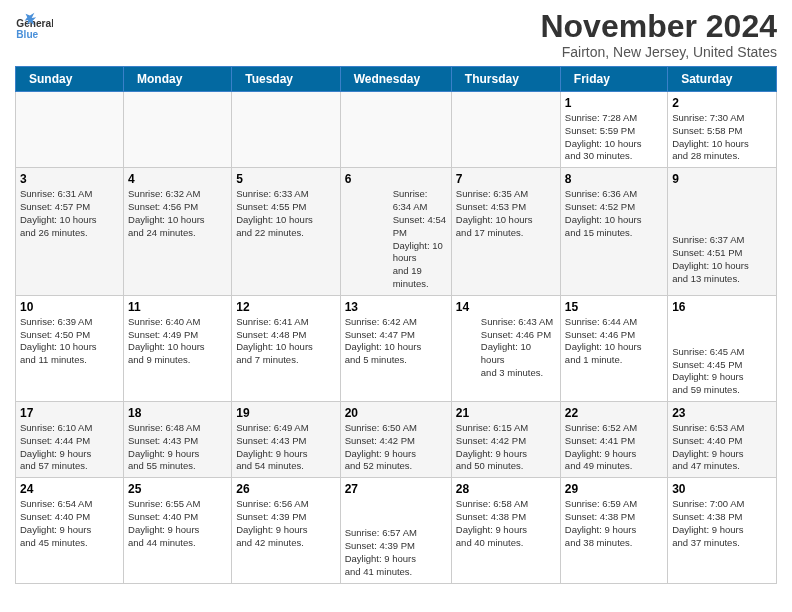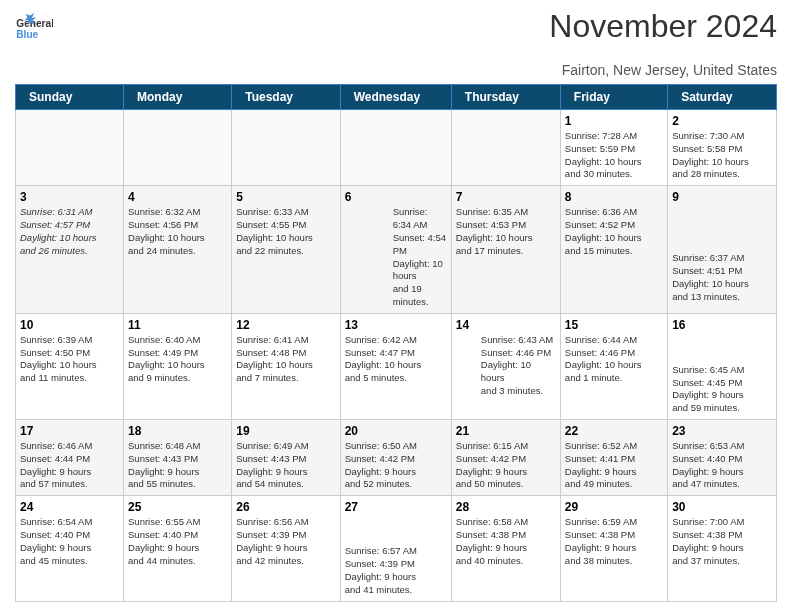--- a/index.html
+++ b/index.html
@@ -19,28 +19,28 @@
       display: flex;
       justify-content: space-between;
       align-items: flex-start;
       margin-bottom: 6px;
     }
     .title-section {
       text-align: right;
     }
     .month-title {
       font-size: 32px;
-      font-weight: normal;
+      font-weight: bold;
       color: #333;
       line-height: 1;
     }
     .location {
       font-size: 14px;
       color: #555;
-      margin-top: 20px;
+      margin-top: 2px;
     }
     .calendar {
       width: 100%;
       border-collapse: collapse;
       font-size: 10.5px;
     }
     .calendar th {
       background-color: #4a90d9;
       color: #fff;
       padding: 5px 4px;
@@ -57,21 +57,21 @@
       min-height: 70px;
       background: #fff;
     }
     .calendar tr:nth-child(even) td {
       background: #f5f5f5;
     }
     .calendar tr:nth-child(odd) td {
       background: #fff;
     }
     
-    .calendar thead tr th { background-color: #0c4a6e; padding-left: 13px; }
+    .calendar thead tr th { background-color: #0369a1; padding-left: 13px; }
 
     .day-number {
       font-weight: bold;
       font-size: 12px;
       margin-bottom: 2px;
       display: block;
     }
     .day-info {
       font-size: 9.5px;
       color: #333;
@@ -142,21 +142,21 @@
             <span class="day-number">2</span>
             <div class="day-info" style="white-space: pre-line;">Sunrise: 7:30 AM
 Sunset: 5:58 PM
 Daylight: 10 hours
 and 28 minutes.</div>
           </td>
         </tr>
         <tr>
           <td>
             <span class="day-number">3</span>
-            <div class="day-info" style="white-space: pre-line; font-style: italic;">Sunrise: 6:31 AM
+            <div class="day-info" style="white-space: pre-line;">Sunrise: 6:31 AM
 Sunset: 4:57 PM
 Daylight: 10 hours
 and 26 minutes.</div>
           </td>
           <td>
             <span class="day-number">4</span>
             <div class="day-info" style="white-space: pre-line;">Sunrise: 6:32 AM
 Sunset: 4:56 PM
 Daylight: 10 hours
 and 24 minutes.</div>
@@ -244,21 +244,21 @@
             <span class="day-number">16</span>
             <div class="day-info" style="white-space: pre-line; margin-top: 32px;">Sunrise: 6:45 AM
 Sunset: 4:45 PM
 Daylight: 9 hours
 and 59 minutes.</div>
           </td>
         </tr>
         <tr>
           <td>
             <span class="day-number">17</span>
-            <div class="day-info" style="white-space: pre-line;">Sunrise: 6:46 AM
+            <div class="day-info" style="white-space: pre-line;">Sunrise: 6:10 AM
 Sunset: 4:44 PM
 Daylight: 9 hours
 and 57 minutes.</div>
           </td>
           <td>
             <span class="day-number">18</span>
             <div class="day-info" style="white-space: pre-line;">Sunrise: 6:48 AM
 Sunset: 4:43 PM
 Daylight: 9 hours
 and 55 minutes.</div>

